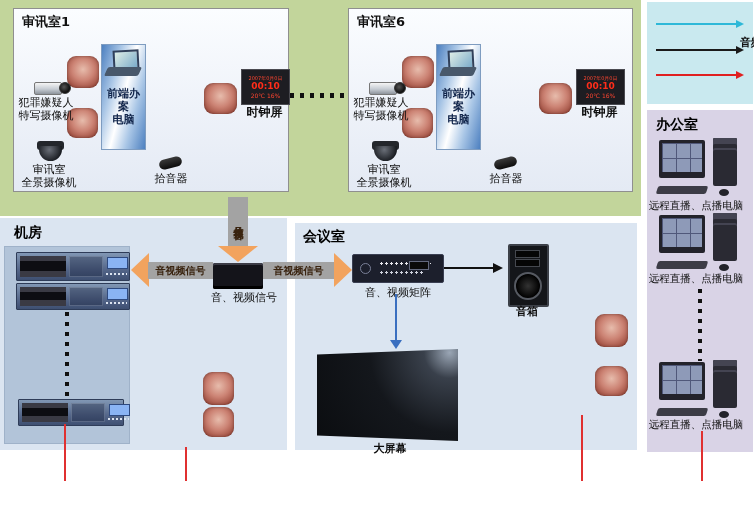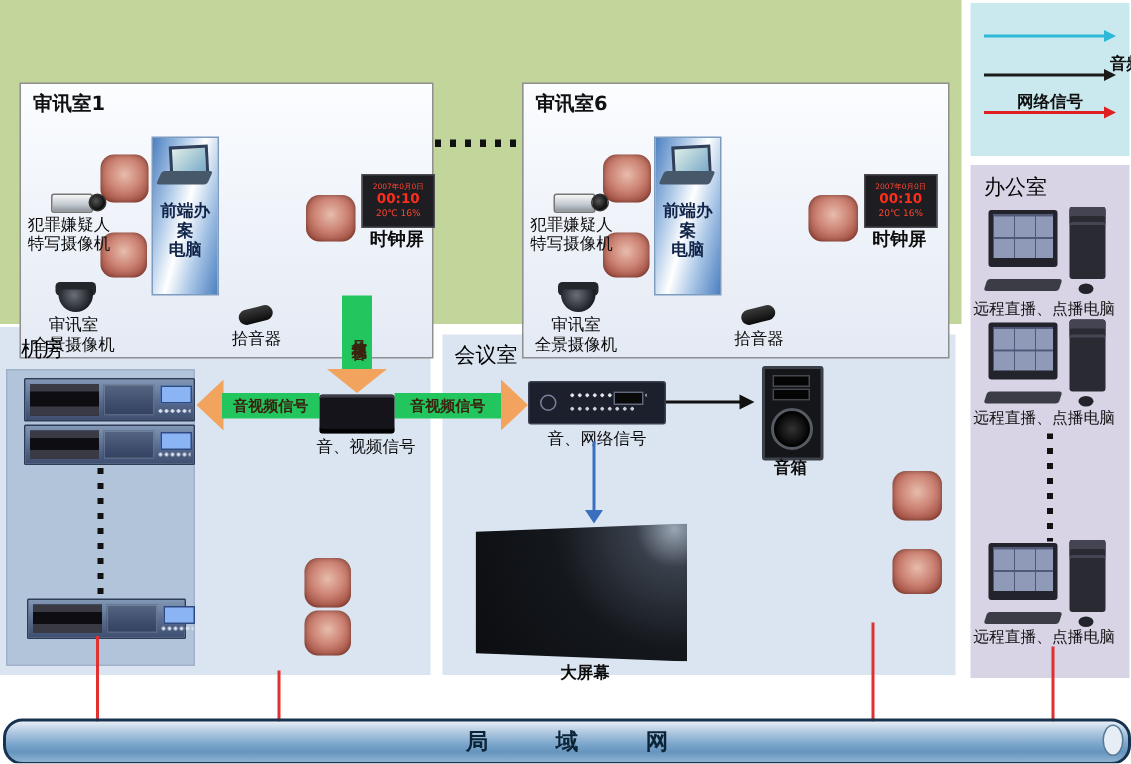--- a/index.html
+++ b/index.html
@@ -1,32 +1,32 @@
 <!DOCTYPE html>
 <html><head>
 <meta charset="utf-8">
 <style>
   html,body{margin:0;padding:0;background:#ffffff;}
   #canvas{position:relative;width:754px;height:509px;background:#ffffff;overflow:hidden;
           font-family:"DejaVu Sans",sans-serif;color:#111;}
   .abs{position:absolute;}
   .lbl{position:absolute;font-size:11px;line-height:12.5px;text-align:center;
        white-space:pre-line;color:#0d0d0d;}
-  .sec-title{position:absolute;font-size:14px;font-weight:normal;color:#000;}
+  .sec-title{position:absolute;font-size:14px;font-weight:bold;color:#000;}
 
   
   .green-bg{left:0;top:0;width:641px;height:216px;background:#c2d59b;}
   .legend-bg{left:647px;top:2px;width:106px;height:102px;background:#c9e9ef;}
   .office-bg{left:647px;top:110px;width:106px;height:342px;background:#d9d3e6;}
   .machine-bg{left:0;top:218px;width:287px;height:232px;background:#dbe5f1;}
   .conf-bg{left:295px;top:223px;width:342px;height:227px;background:#dbe5f1;}
 
   
   .room{position:absolute;top:8px;height:182px;border:1px solid #8f8f8f;
-        background:linear-gradient(180deg,#fbfdff 0%,#eef2f9 55%,#e4eaf4 100%);margin-top:47px;}
+        background:linear-gradient(180deg,#fbfdff 0%,#eef2f9 55%,#e4eaf4 100%);}
   .room1{left:13px;width:274px;}
   .room6{left:348px;width:283px;}
   .room .room-title{position:absolute;left:8px;top:4px;font-size:13px;font-weight:bold;}
 
   .blob{position:absolute;border-radius:9px;
         background:radial-gradient(circle at 50% 42%,#e7bcac 0%,#cc8374 45%,#9c4a3c 85%,#8a3f33 100%);
         box-shadow:inset 0 0 3px rgba(0,0,0,.35);}
   .blob-a{left:53px;top:47px;width:32px;height:32px;}
   .blob-b{left:53px;top:99px;width:31px;height:30px;}
   .blob-c{left:190px;top:74px;width:33px;height:31px;}
@@ -100,21 +100,21 @@
   .server .slots{position:absolute;left:3px;top:3px;width:46px;bottom:3px;background:#0d0d12;
         box-shadow:inset 0 5px 0 #3a3a44, inset 0 -6px 0 #3a3a44;}
   .server .mid{position:absolute;left:52px;top:3px;width:34px;bottom:3px;background:rgba(20,30,55,.35);
         box-shadow:inset 0 0 0 1px rgba(200,215,235,.25);}
   .server .lcd{position:absolute;left:90px;top:4px;width:19px;height:10px;background:#8ab4f4;
         border:1px solid #2e4a80;}
   .server .btns{position:absolute;left:88px;bottom:4px;width:22px;height:4px;
         background-image:radial-gradient(circle,#dce4f0 1px,transparent 1.3px);background-size:4px 4px;}
 
   
-  .oarrow-body{position:absolute;background:#22c55e;display:flex;align-items:center;
+  .oarrow-body{position:absolute;background:#a3a3a3;display:flex;align-items:center;
         justify-content:center;font-size:10px;font-weight:bold;color:#3a2410;}
   .tri{position:absolute;width:0;height:0;}
 
   
   .distributor{left:213px;top:263px;width:50px;height:26px;background:#14141a;border-radius:2px;
         box-shadow:inset 0 2px 0 #3c3c46, inset 0 -3px 0 #000;}
   .matrix{left:352px;top:254px;width:90px;height:27px;background:#1c1f2c;border:1px solid #3a3f52;
         border-radius:2px;}
   .matrix .dots1{position:absolute;left:26px;top:6px;width:52px;height:5px;
         background-image:radial-gradient(circle,#e8e8ee 1px,transparent 1.3px);background-size:5px 5px;}
@@ -236,21 +236,20 @@
 
   <div class="abs dots-h"></div>
 
   <div class="leg-line" style="top:23px;background:#2eb8d8;"></div>
   <div class="leg-head" style="left:736px;top:20px;border-left:8px solid #2eb8d8;"></div>
 
   <div class="leg-row-lbl" style="left:678px;top:35px;margin-left:31px;">音频信号</div>
   <div class="leg-line" style="top:49px;background:#1a1a1a;"></div>
   <div class="leg-head" style="left:736px;top:46px;border-left:8px solid #1a1a1a;"></div>
 
-  <div class="leg-row-lbl" style="left:647px;top:60px;">网络信号</div>
   <div class="leg-line" style="top:74px;background:#e02020;"></div>
   <div class="leg-head" style="left:736px;top:71px;border-left:8px solid #e02020;"></div>
 
   <div class="sec-title" style="left:656px;top:116px;">办公室</div>
   <div class="pc" style="left:657px;top:138px;">
     <div class="mon"></div>
       <div class="scr"></div>
       <div class="tower"></div>
       <div class="kbd"></div>
       <div class="mouse"></div>
@@ -318,21 +317,21 @@
   <div class="abs distributor"></div>
   <div class="lbl" style="left:198px;top:292px;width:92px;">音、视频信号</div>
 
   <div class="sec-title" style="left:303px;top:228px;">会议室</div>
   <div class="abs matrix">
     <div class="knob"></div>
       <div class="dots1"></div>
       <div class="dots2"></div>
       <div class="mlcd"></div>
   </div>
-  <div class="lbl" style="left:352px;top:287px;width:92px;">音、网络信号</div>
+  <div class="lbl" style="left:352px;top:287px;width:92px;">音、视频矩阵</div>
 
   <div class="blackline" style="left:444px;top:267px;width:50px;"></div>
   <div class="tri" style="left:493px;top:263px;border-top:5px solid transparent;
        border-bottom:5px solid transparent;border-left:10px solid #111;"></div>
 
   <div class="abs speaker">
     <div class="port1"></div>
       <div class="port2"></div>
       <div class="woofer"></div>
   </div>
@@ -342,18 +341,14 @@
   <div class="tri" style="left:390px;top:340px;border-left:6px solid transparent;
        border-right:6px solid transparent;border-top:9px solid #3a6fc0;"></div>
 
   <div class="abs bigscreen"></div>
   <div class="lbl" style="left:358px;top:443px;width:64px;font-weight:bold;">大屏幕</div>
 
   <div class="blob" style="left:595px;top:314px;width:33px;height:33px;"></div>
   <div class="blob" style="left:595px;top:366px;width:33px;height:30px;"></div>
   <div class="redline" style="left:581px;top:415px;height:66px;"></div>
 
-  <div class="abs lan">
-    <div class="lan-lbl">局域网</div>
-    <div class="cap"></div>
-  </div>
 
 </div>
 
 </body></html>

